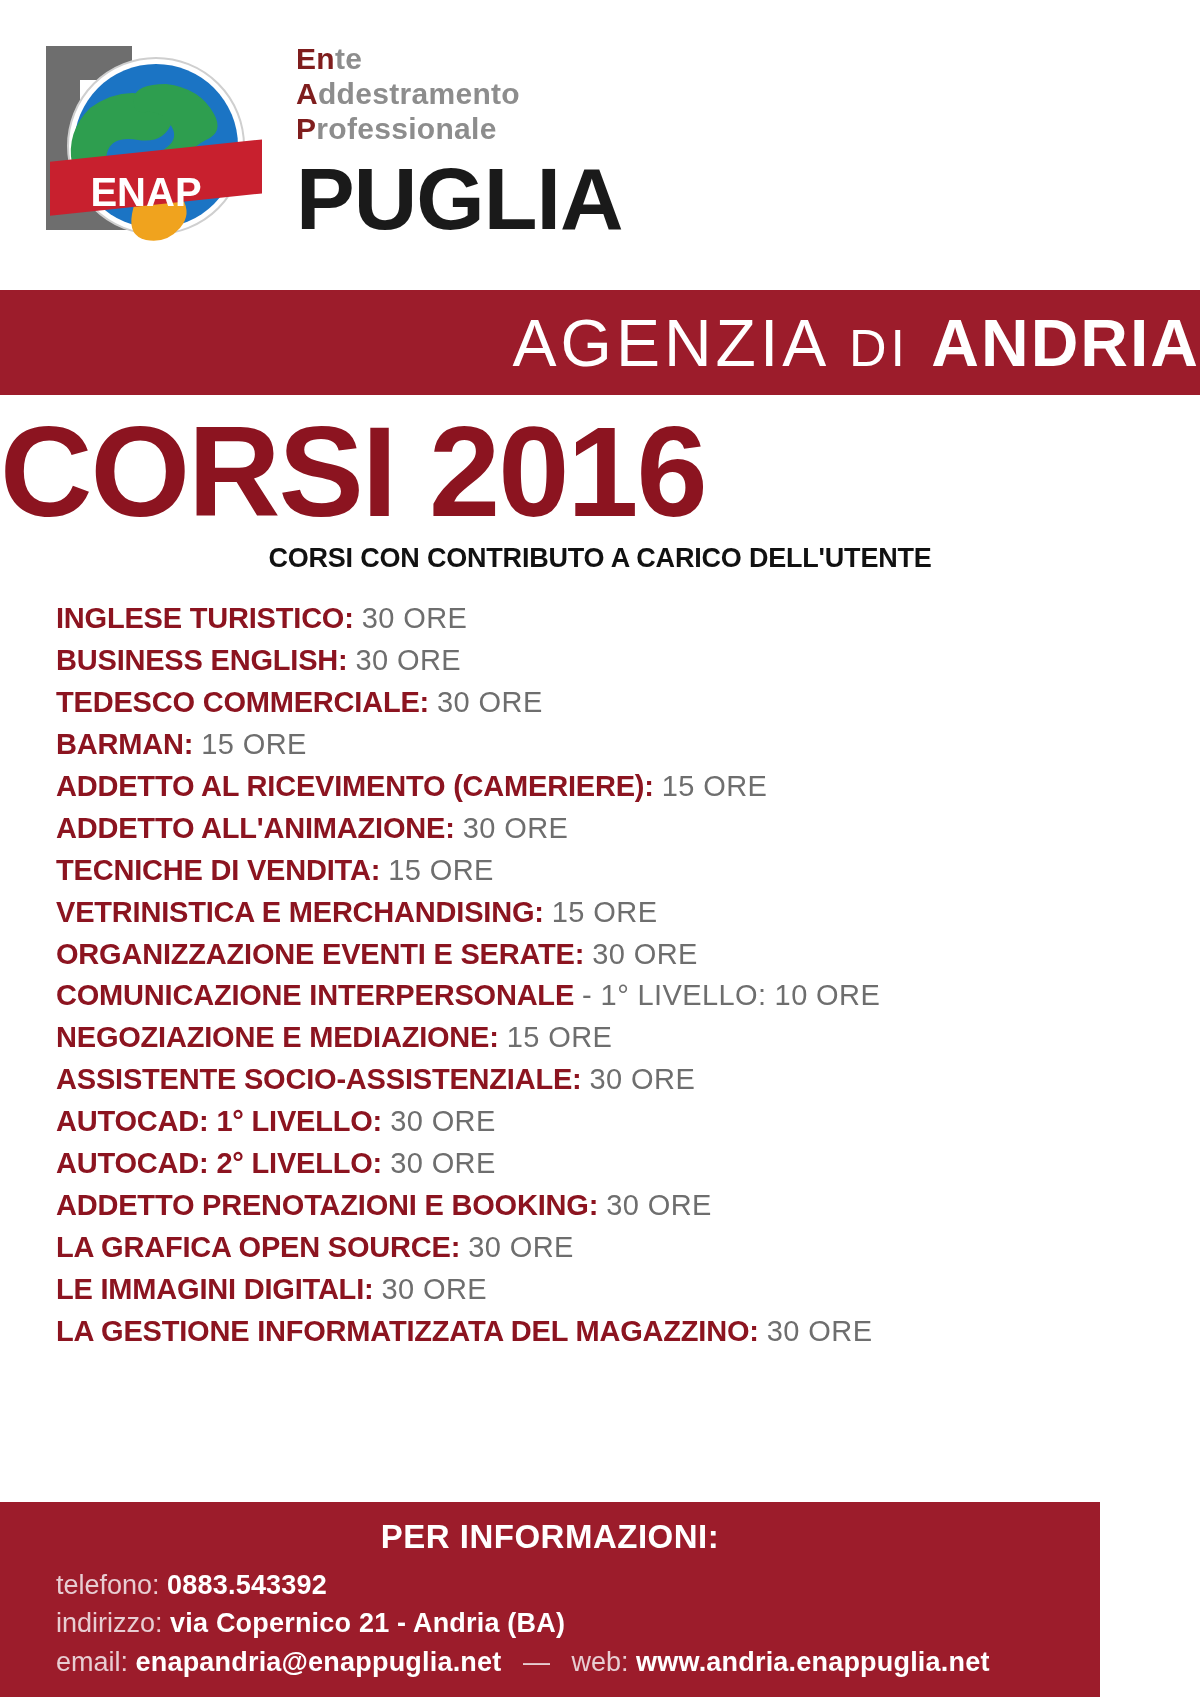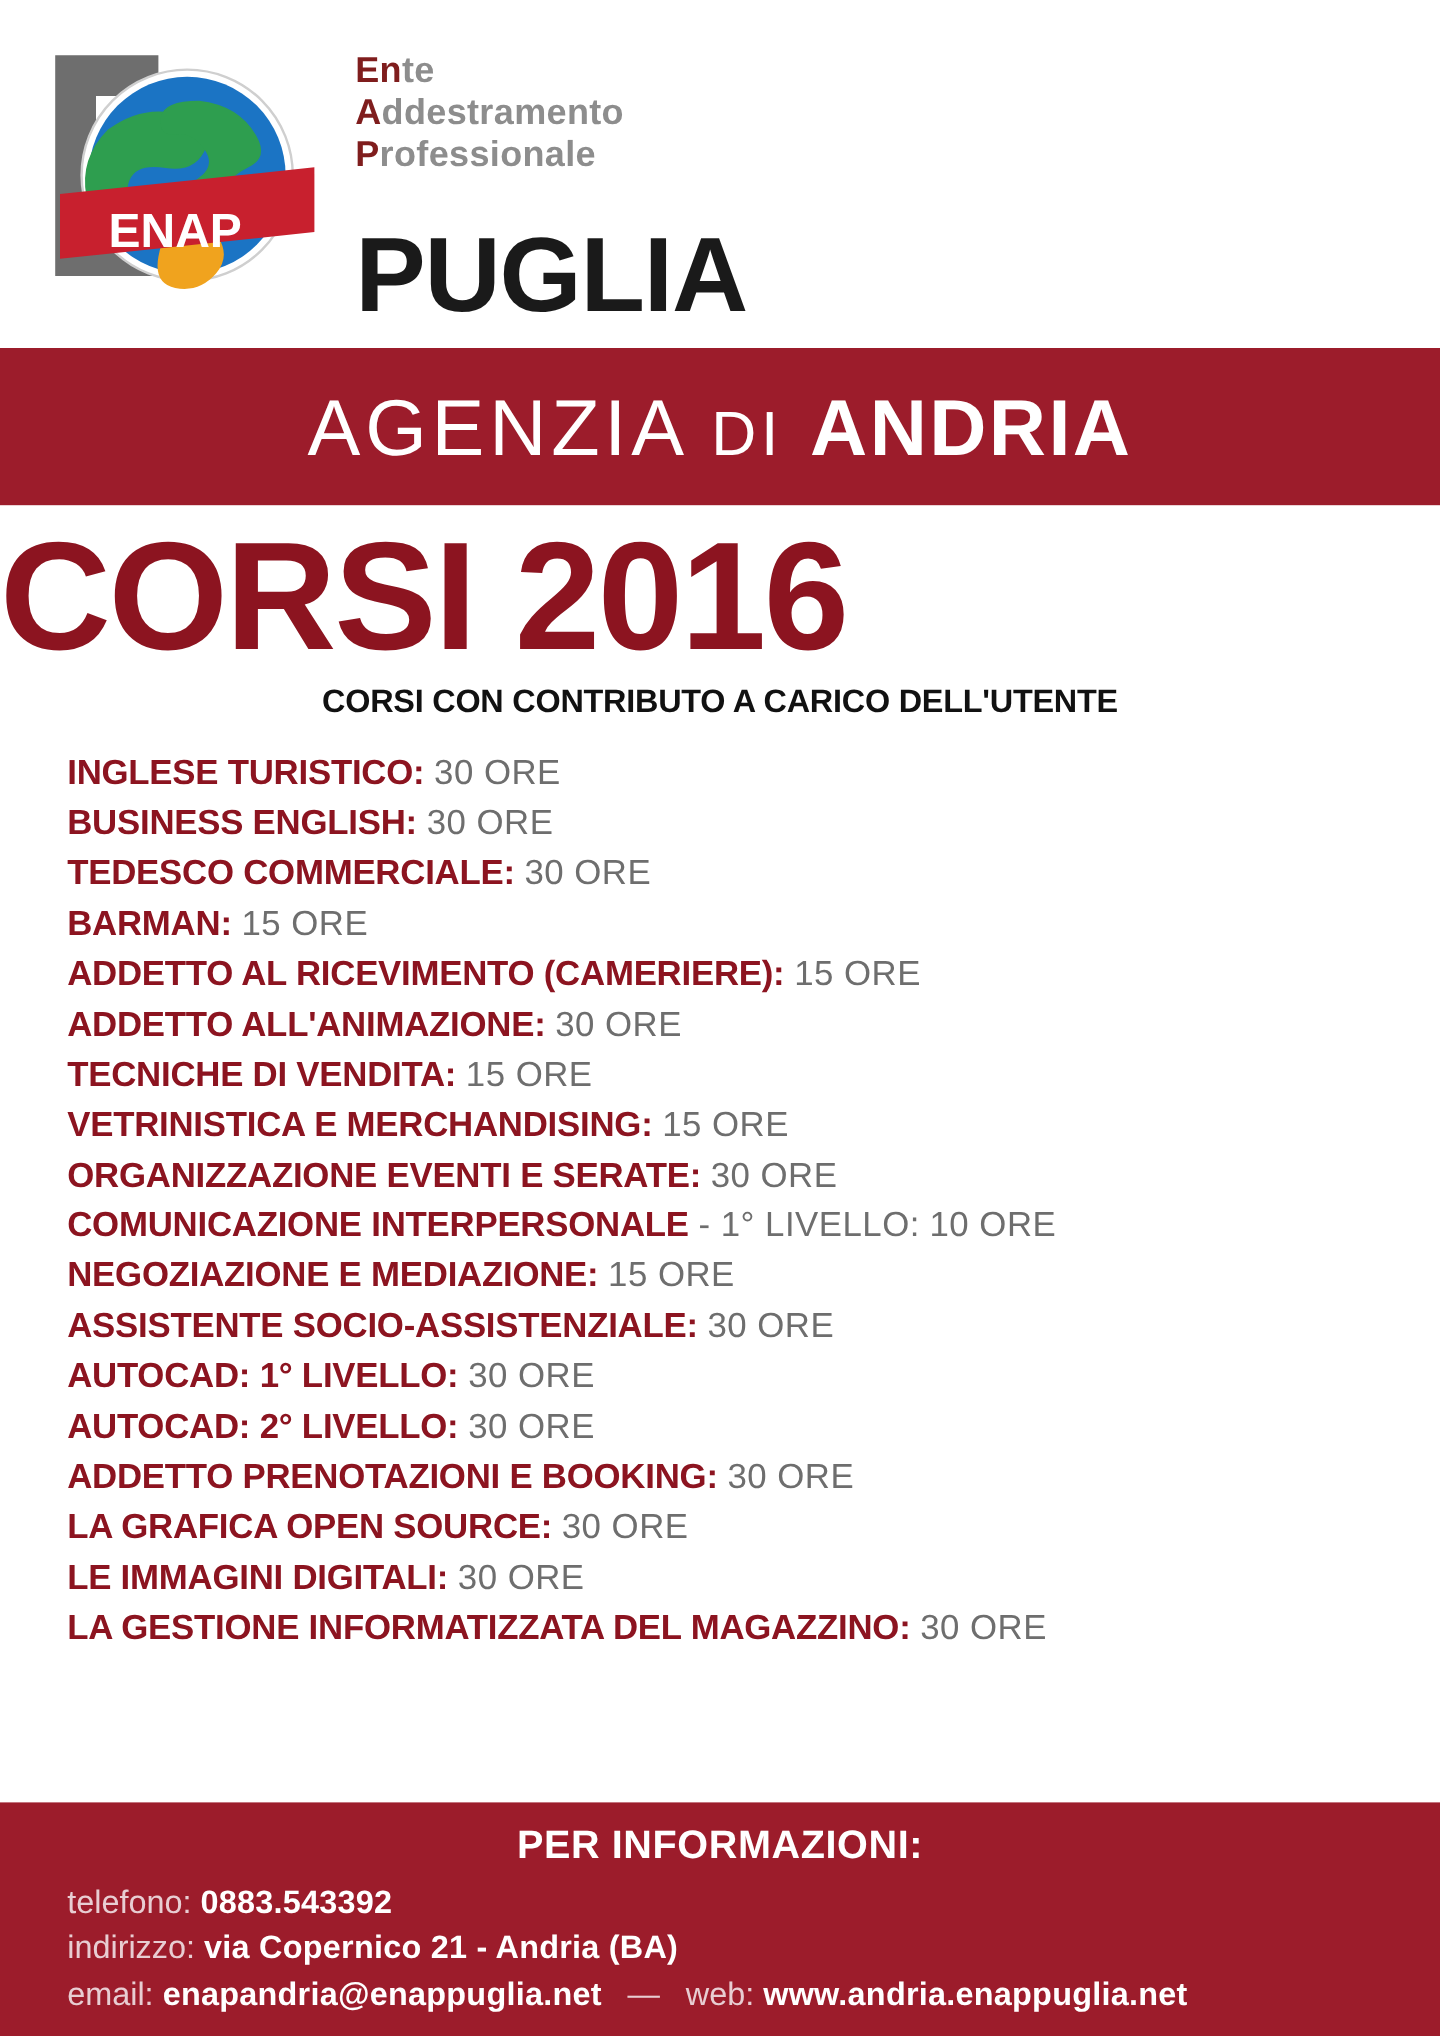--- a/index.html
+++ b/index.html
@@ -47,30 +47,29 @@
 
   .puglia {
     position: absolute;
     left: 296px;
     top: 155px;
     font-size: 88px;
     font-weight: bold;
     color: #1a1a1a;
     letter-spacing: -1px;
     line-height: 1;
-    margin-top: 30px;
   }
 
   
   .agenzia-bar {
     background: #9c1c2b;
-    height: 131px;
+    height: 105px;
     display: flex;
     align-items: center;
-    justify-content: center;
+    justify-content: flex-end;
     overflow: hidden;
   }
   .agenzia-text {
     color: #ffffff;
     font-size: 66px;
     letter-spacing: 4px;
     white-space: nowrap;
     font-weight: 300;
   }
   .agenzia-text .bold {
@@ -127,21 +126,21 @@
     font-weight: normal;
     color: #6e6e6e;
     letter-spacing: 0.4px;
   }
 
   
   .footer {
     position: absolute;
     left: 0;
     bottom: 0;
-    width: 1200px;
+    width: 1100px;
     background: #9c1c2b;
     color: #ffffff;
     padding-top: 10px;
   }
   .footer-title {
     text-align: center;
     font-size: 33px;
     font-weight: bold;
     letter-spacing: 0.5px;
     margin: 6px 0 10px 0;

